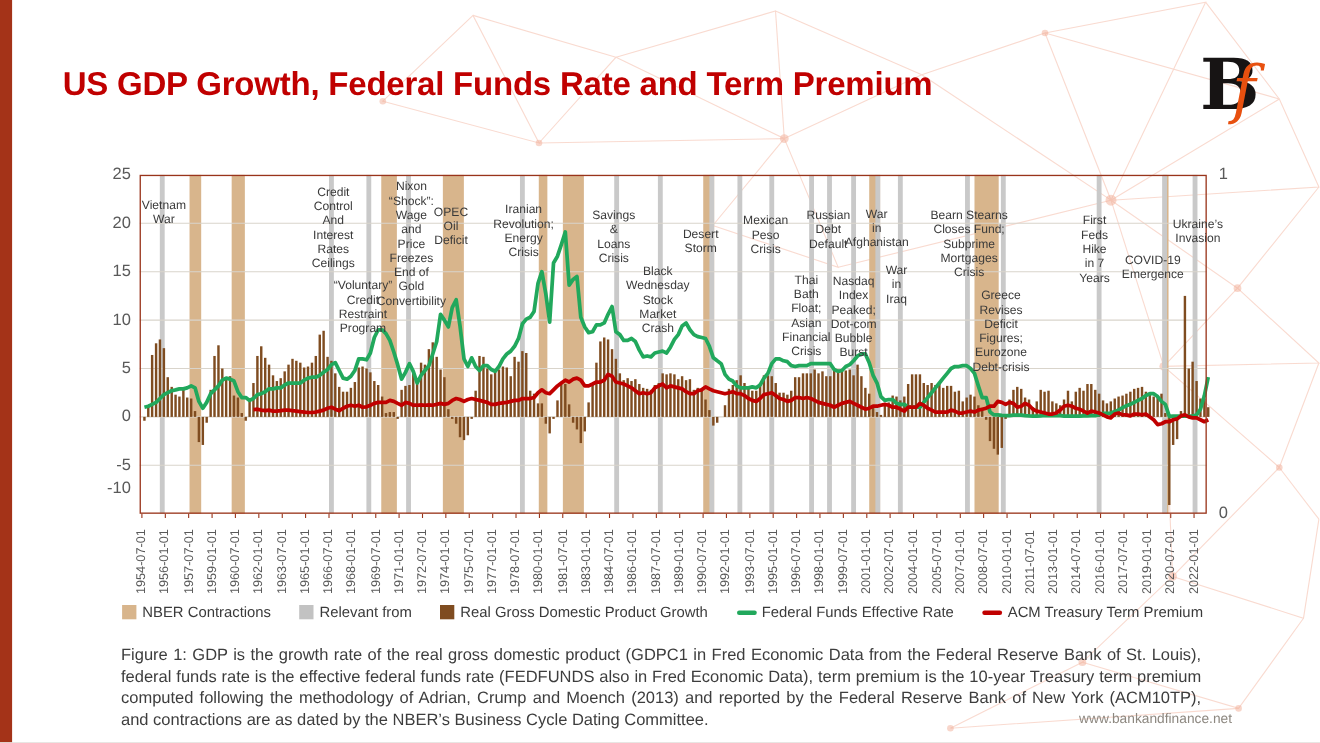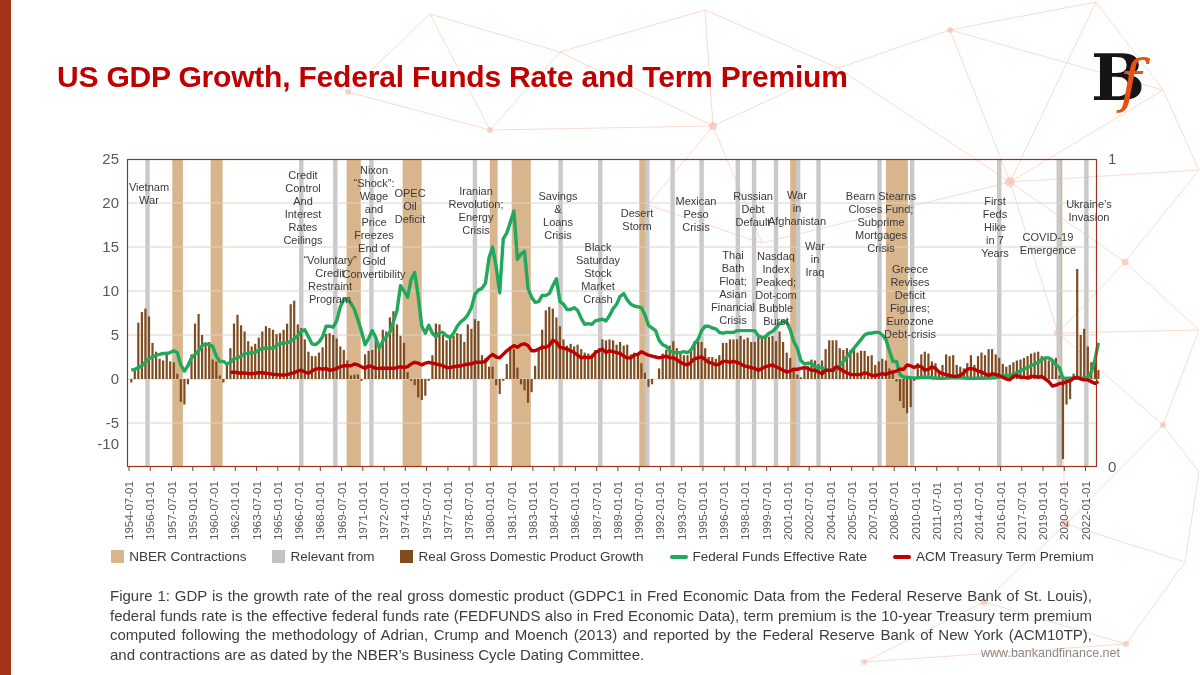--- a/index.html
+++ b/index.html
@@ -491,21 +491,21 @@
 Deficit</div>
         <div class="anno" style="left: 349px; top: 26px;">Iranian
 Revolution;
 Energy
 Crisis</div>
         <div class="anno" style="left: 431px; top: 31px;">Savings
 &amp;
 Loans
 Crisis</div>
         <div class="anno" style="left: 471px; top: 82px;">Black
-Saturday
+Wednesday
 Stock
 Market
 Crash</div>
         <div class="anno" style="left: 510px; top: 48px;">Desert
 Storm</div>
         <div class="anno" style="left: 569px; top: 36px;">Mexican
 Peso
 Crisis</div>
         <div class="anno" style="left: 606px; top: 90px;">Thai
 Bath

